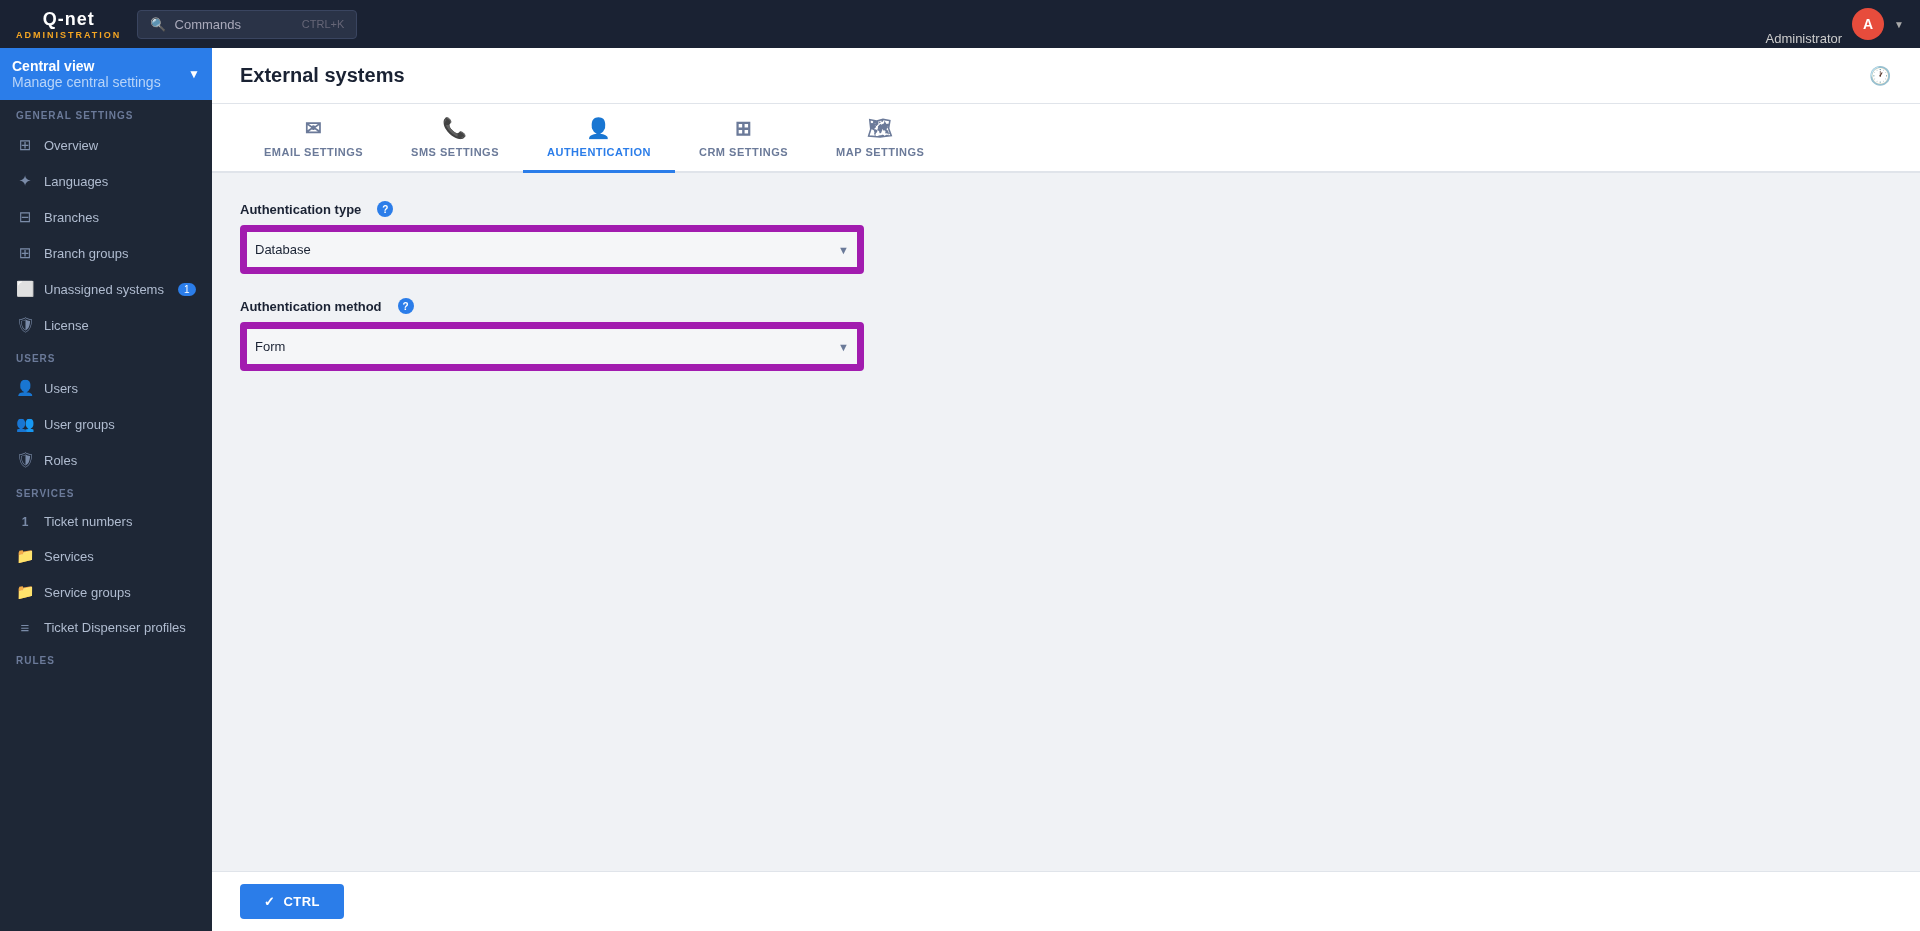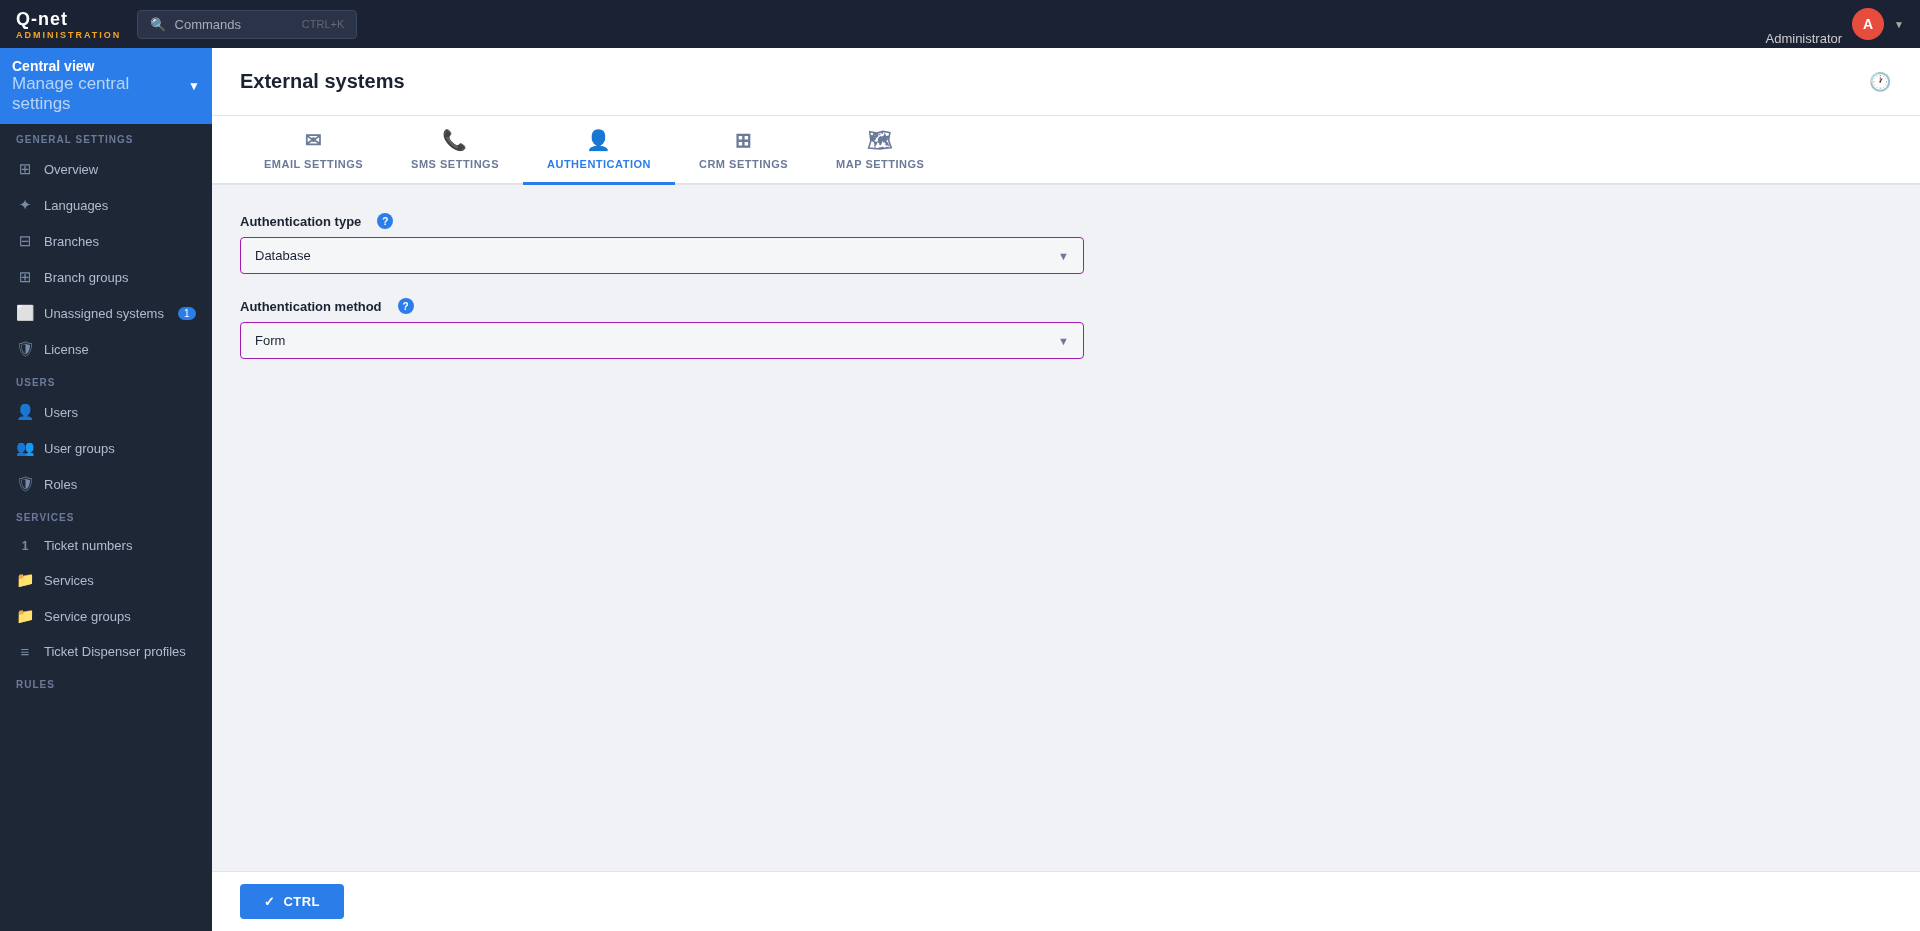--- a/index.html
+++ b/index.html
@@ -10,21 +10,21 @@
       height: 48px;
       background: #1a2233;
       display: flex;
       align-items: center;
       justify-content: space-between;
       padding: 0 16px;
       flex-shrink: 0;
       z-index: 100;
     }
     .topbar-left { display: flex; align-items: center; gap: 16px; }
-    .logo-area { display: flex; flex-direction: column; align-items: flex-start; }
+    .logo-area { display: flex; flex-direction: column; align-items: center; }
     .logo-text { color: white; font-size: 18px; font-weight: bold; letter-spacing: 1px; }
     .logo-sub { color: #f5a623; font-size: 9px; font-weight: bold; letter-spacing: 2px; }
     .search-box {
       background: #2a3347;
       border: 1px solid #3a4560;
       border-radius: 4px;
       display: flex;
       align-items: center;
       padding: 6px 12px;
       gap: 8px;
@@ -63,21 +63,21 @@
       background: #2b7de9;
       padding: 10px 12px;
       display: flex;
       align-items: center;
       justify-content: space-between;
       cursor: pointer;
       flex-shrink: 0;
     }
     .sidebar-header-text { }
     .sidebar-header-title { color: white; font-size: 14px; font-weight: bold; }
-    .sidebar-header-sub { color: #b8d4f8; font-size: 17px; }
+    .sidebar-header-sub { color: #b8d4f8; font-size: 14px; }
     .sidebar-header-arrow { color: white; font-size: 12px; }
 
     .sidebar-section-label {
       color: #6b7a99;
       font-size: 10px;
       font-weight: bold;
       letter-spacing: 1px;
       padding: 10px 16px 6px 16px;
       text-transform: uppercase;
     }
@@ -119,21 +119,21 @@
       background: #f0f2f5;
       overflow: hidden;
     }
 
     .content-header {
       background: white;
       padding: 0 28px;
       display: flex;
       align-items: center;
       justify-content: space-between;
-      height: 68px;
+      height: 56px;
       border-bottom: 1px solid #e0e4ea;
       flex-shrink: 0;
     }
     .page-title { font-size: 20px; font-weight: 600; color: #1a2233; }
     .history-icon { color: #aaa; font-size: 18px; cursor: pointer; }
 
     
     .tabs-bar {
       background: white;
       display: flex;
@@ -180,26 +180,26 @@
       margin-bottom: 8px;
     }
     .help-icon {
       width: 16px; height: 16px; border-radius: 50%;
       background: #2b7de9; color: white;
       display: inline-flex; align-items: center; justify-content: center;
       font-size: 10px; font-weight: bold; cursor: pointer; flex-shrink: 0;
     }
 
     .form-select {
-      width: 844px;
+      width: 624px;
       max-width: 100%;
       background: #f5f6f8;
-      border: 1px solid #a21caf;
+      border: 7px solid #a21caf;
       border-radius: 4px;
-      padding: 10px 14px;
+      padding: 10px 8px;
       font-size: 13px;
       color: #1a2233;
       display: flex;
       align-items: center;
       justify-content: space-between;
       cursor: pointer;
     }
     .form-select .select-arrow { color: #6b7a99; font-size: 11px; }
 
     

